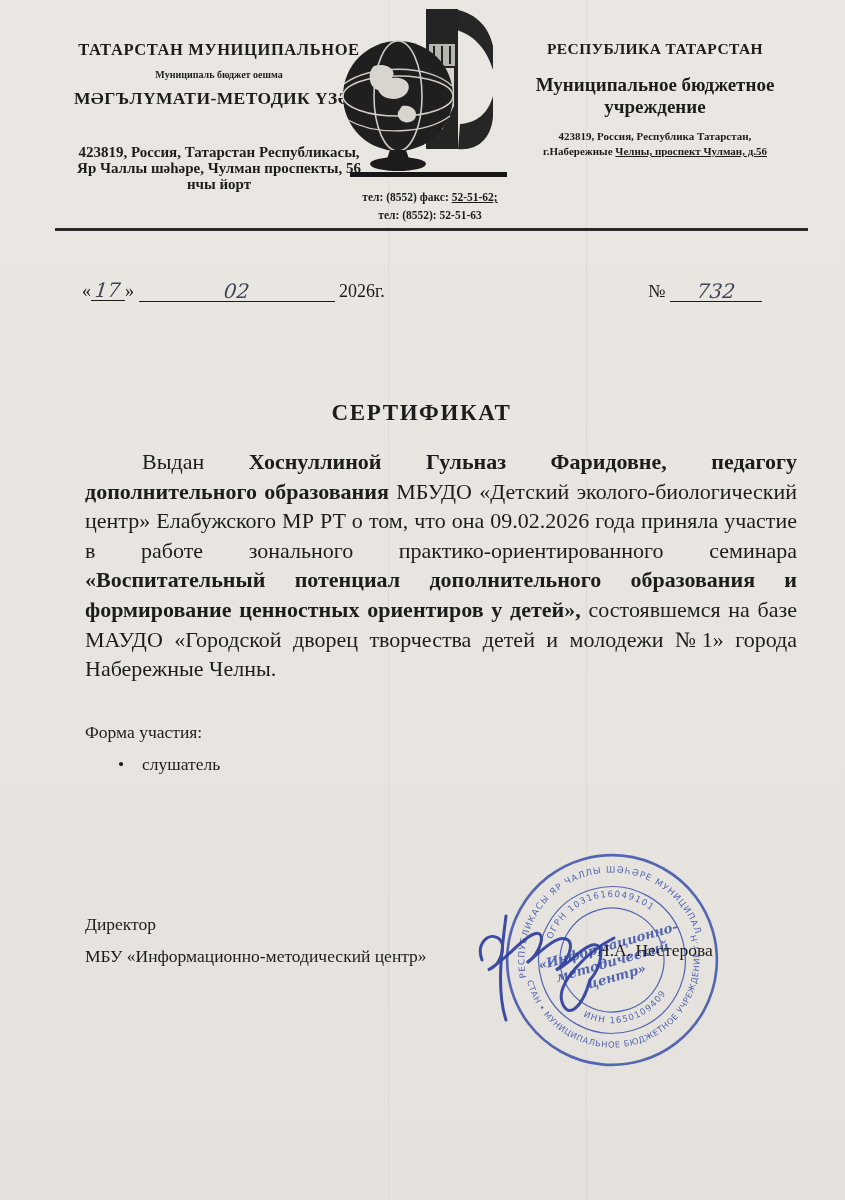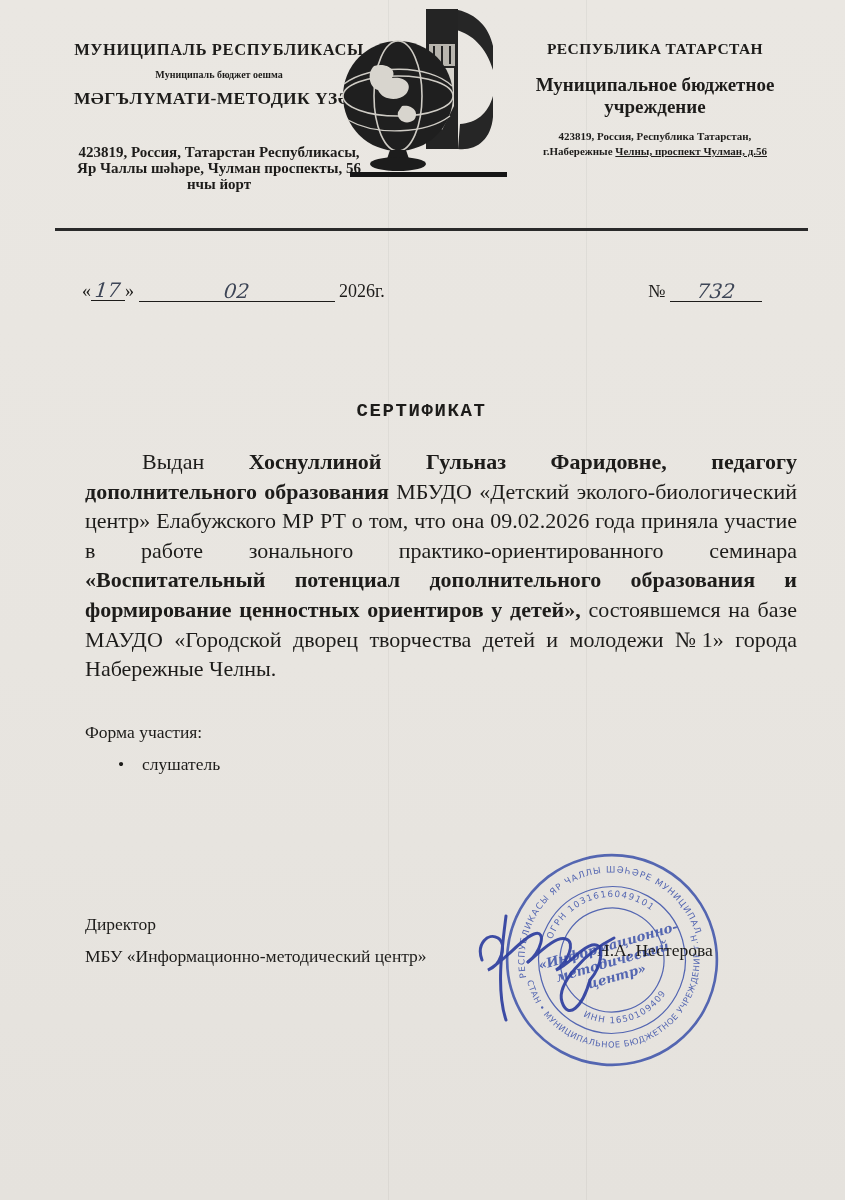--- a/index.html
+++ b/index.html
@@ -31,42 +31,42 @@
   .rule-long{left:55px;top:228px;width:753px;height:3px;background:#2a2a2a;}
   .phones{left:328px;top:188px;width:204px;font-size:11.5px;font-weight:bold;line-height:18px;}
   
   .date-line{left:82px;top:281px;font-size:18px;}
   .num-line{left:648px;top:281px;font-size:18px;}
   .hand{font-family:"DejaVu Serif", serif;font-style:italic;color:#3d4556;font-size:20px;display:inline-block;transform:skewX(-6deg);}
   .fill-day{display:inline-block;border-bottom:1.5px solid #1d1c1a;min-width:34px;text-align:center;line-height:18px;}
   .fill-month{display:inline-block;border-bottom:1.5px solid #1d1c1a;width:196px;text-align:center;line-height:18px;vertical-align:bottom;}
   .fill-num{display:inline-block;border-bottom:1.5px solid #1d1c1a;width:92px;text-align:center;line-height:18px;vertical-align:bottom;}
   
-  .title{left:0;top:400px;width:843px;font-size:19px;font-weight:bold;letter-spacing:1.6px;font-family:Liberation Mono, monospace;}
+  .title{left:0;top:400px;width:843px;font-size:23px;font-weight:bold;letter-spacing:1.6px;}
   .body-par{left:85px;top:447px;width:712px;font-size:22px;line-height:29.6px;text-align:justify;text-indent:57px;}
   
   .part-label{left:85px;top:722px;font-size:17.5px;}
   .part-item{left:118px;top:754px;font-size:17.5px;}
   .part-item .blt{display:inline-block;width:24px;}
   
   .sign-block{left:85px;top:908px;font-size:17.5px;line-height:32px;}
   .sign-name{left:597px;top:940px;font-size:17.5px;z-index:3;}
   .stamp-wrap{left:500px;top:848px;width:224px;height:224px;z-index:2;transform:rotate(-16deg);opacity:.85;}
   .sig-wrap{left:472px;top:882px;width:210px;height:150px;z-index:4;}
   .logo-wrap{left:340px;top:4px;width:160px;height:172px;}
 </style>
 </head>
 <body>
 
 <div class="page">
   <div class="crease" style="left:388px;"></div>
   <div class="crease" style="left:586px;"></div>
 
   <div class="abs hdr-left ctr">
-    <div class="l1">МУНИЦИПАЛЬ РЕСПУБЛИКАСЫ</div>
+    <div class="l1">ТАТАРСТАН МУНИЦИПАЛЬНОЕ</div>
     <div class="l2">Муниципаль бюджет оешма</div>
     <div class="l3">МӘГЪЛҮМАТИ-МЕТОДИК ҮЗӘК</div>
     <div class="addr">
       <div>423819, Россия, Татарстан Республикасы,</div>
       <div>Яр Чаллы шәһәре, Чулман проспекты, 56 нчы йорт</div>
     </div>
   </div>
 
   <div class="abs logo-wrap">
     <svg width="160" height="172" viewBox="0 0 160 172">
@@ -100,20 +100,24 @@
   <div class="abs hdr-right ctr">
     <div class="r1">РЕСПУБЛИКА ТАТАРСТАН</div>
     <div class="r2">Муниципальное бюджетное учреждение</div>
     <div class="addr">
       <div>423819, Россия, Республика Татарстан,</div>
       <div><span>г.Набережные </span><span class="u">Челны, проспект Чулман, д.56</span></div>
     </div>
   </div>
 
   <div class="abs rule-short"></div>
+  <div class="abs phones ctr">
+    <div><span>тел: (8552) факс: </span><span class="u">52-51-62;</span></div>
+    <div>тел: (8552): 52-51-63</div>
+  </div>
   <div class="abs rule-long"></div>
 
   <div class="abs date-line">
     <span>«</span><span class="fill-day"><span class="hand">17</span></span><span>»</span>
     <span class="fill-month"><span class="hand">02</span></span>
     <span>2026г.</span>
   </div>
   <div class="abs num-line">
     <span>№</span>
     <span class="fill-num"><span class="hand">732</span></span>

